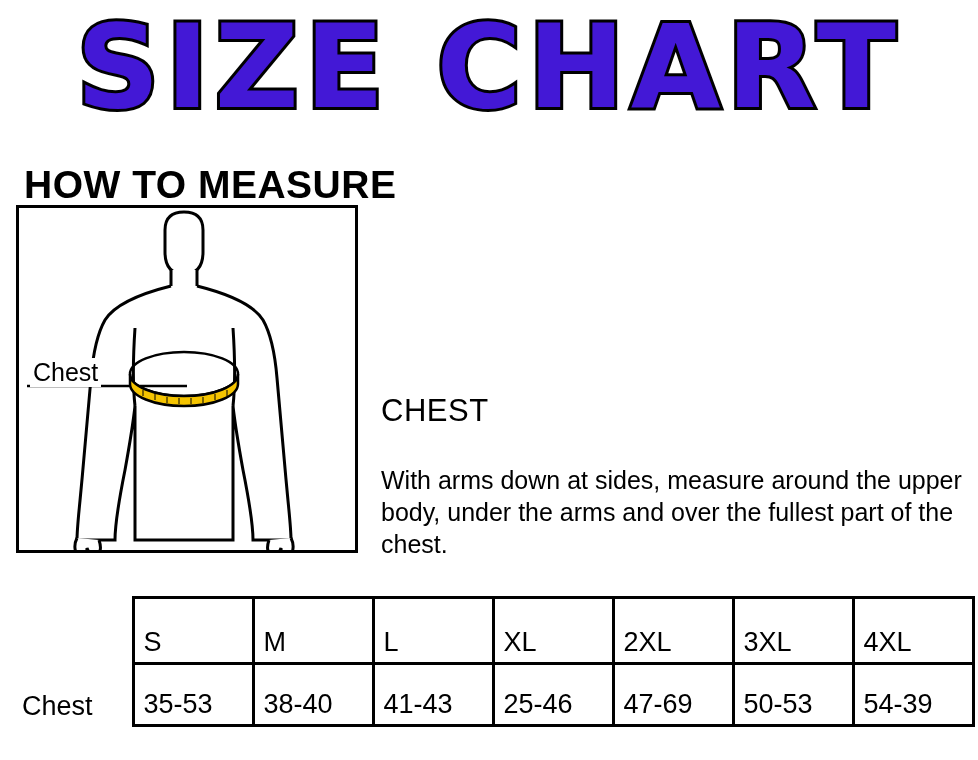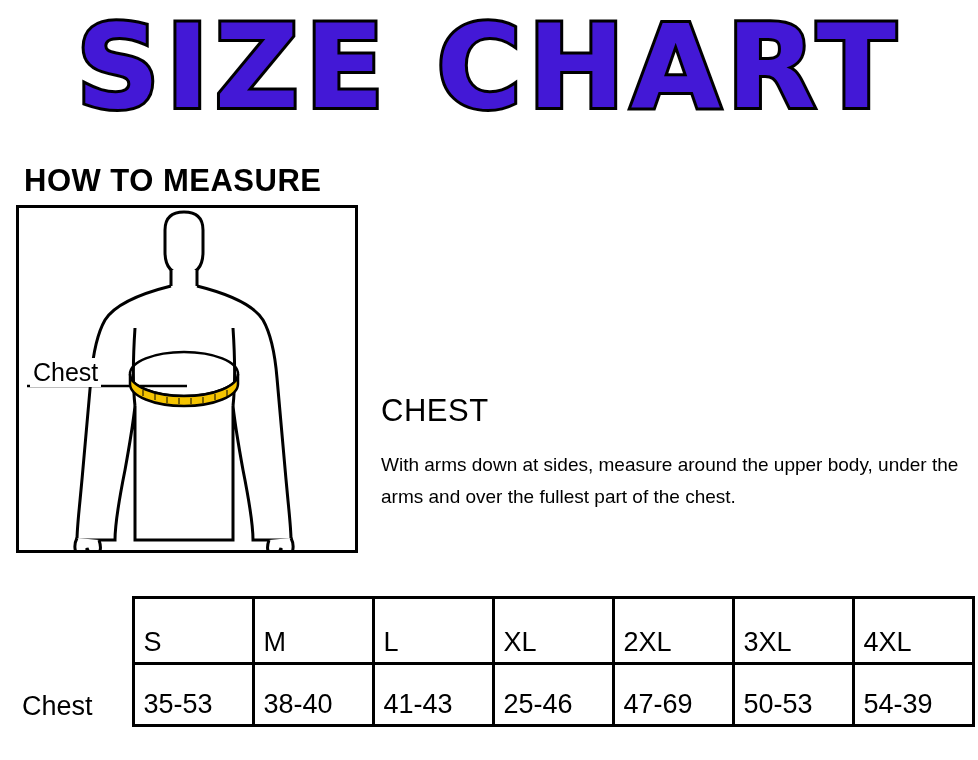--- a/index.html
+++ b/index.html
@@ -32,21 +32,21 @@
     paint-order: stroke fill;
     line-height: 1.25;
     white-space: nowrap;
   }
 
   
   .how-to {
     position: absolute;
     left: 24px;
     top: 163px;
-    font-size: 31px;
+    font-size: 39px;
     font-weight: 700;
     letter-spacing: 0.5px;
     font-family: "Liberation Sans", sans-serif;
   }
 
   
   .figure-box {
     position: absolute;
     left: 16px;
     top: 205px;
@@ -76,23 +76,23 @@
   .desc-title {
     position: absolute;
     left: 381px;
     top: 393px;
     font-size: 31px;
     letter-spacing: 0.5px;
   }
   .desc-body {
     position: absolute;
     left: 381px;
-    top: 449px;
+    top: 464px;
     width: 590px;
-    font-size: 19px;
+    font-size: 25px;
     line-height: 32px;
   }
 
   
   .size-table {
     position: absolute;
     left: 8px;
     top: 596px;
     border-collapse: collapse;
     font-size: 27px;

